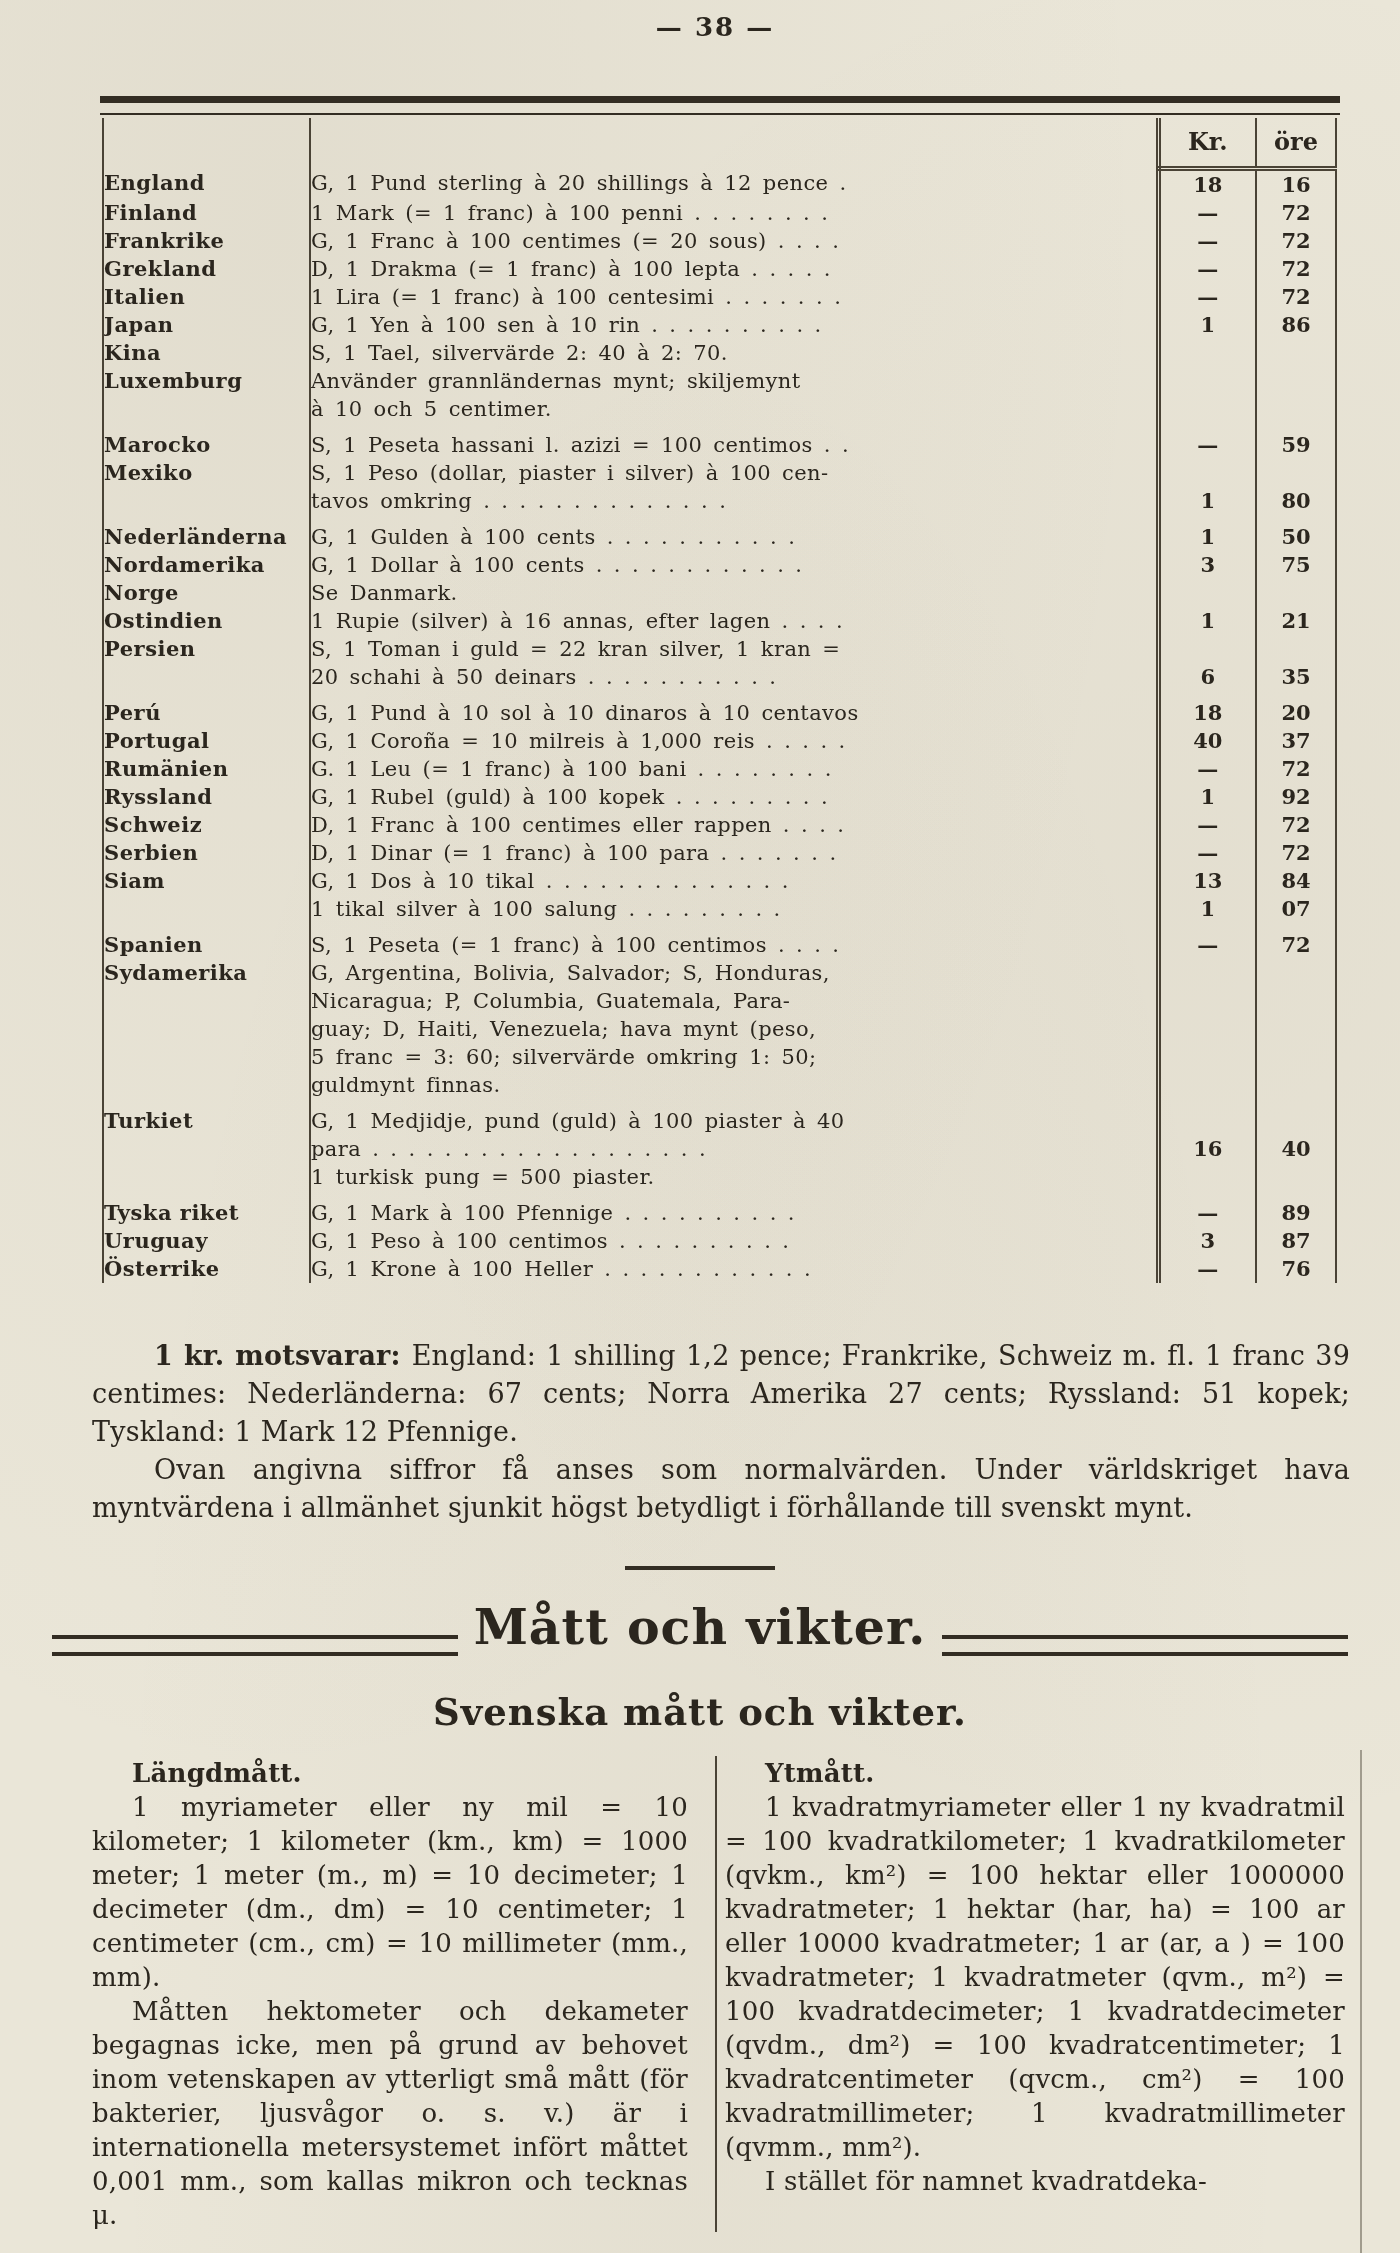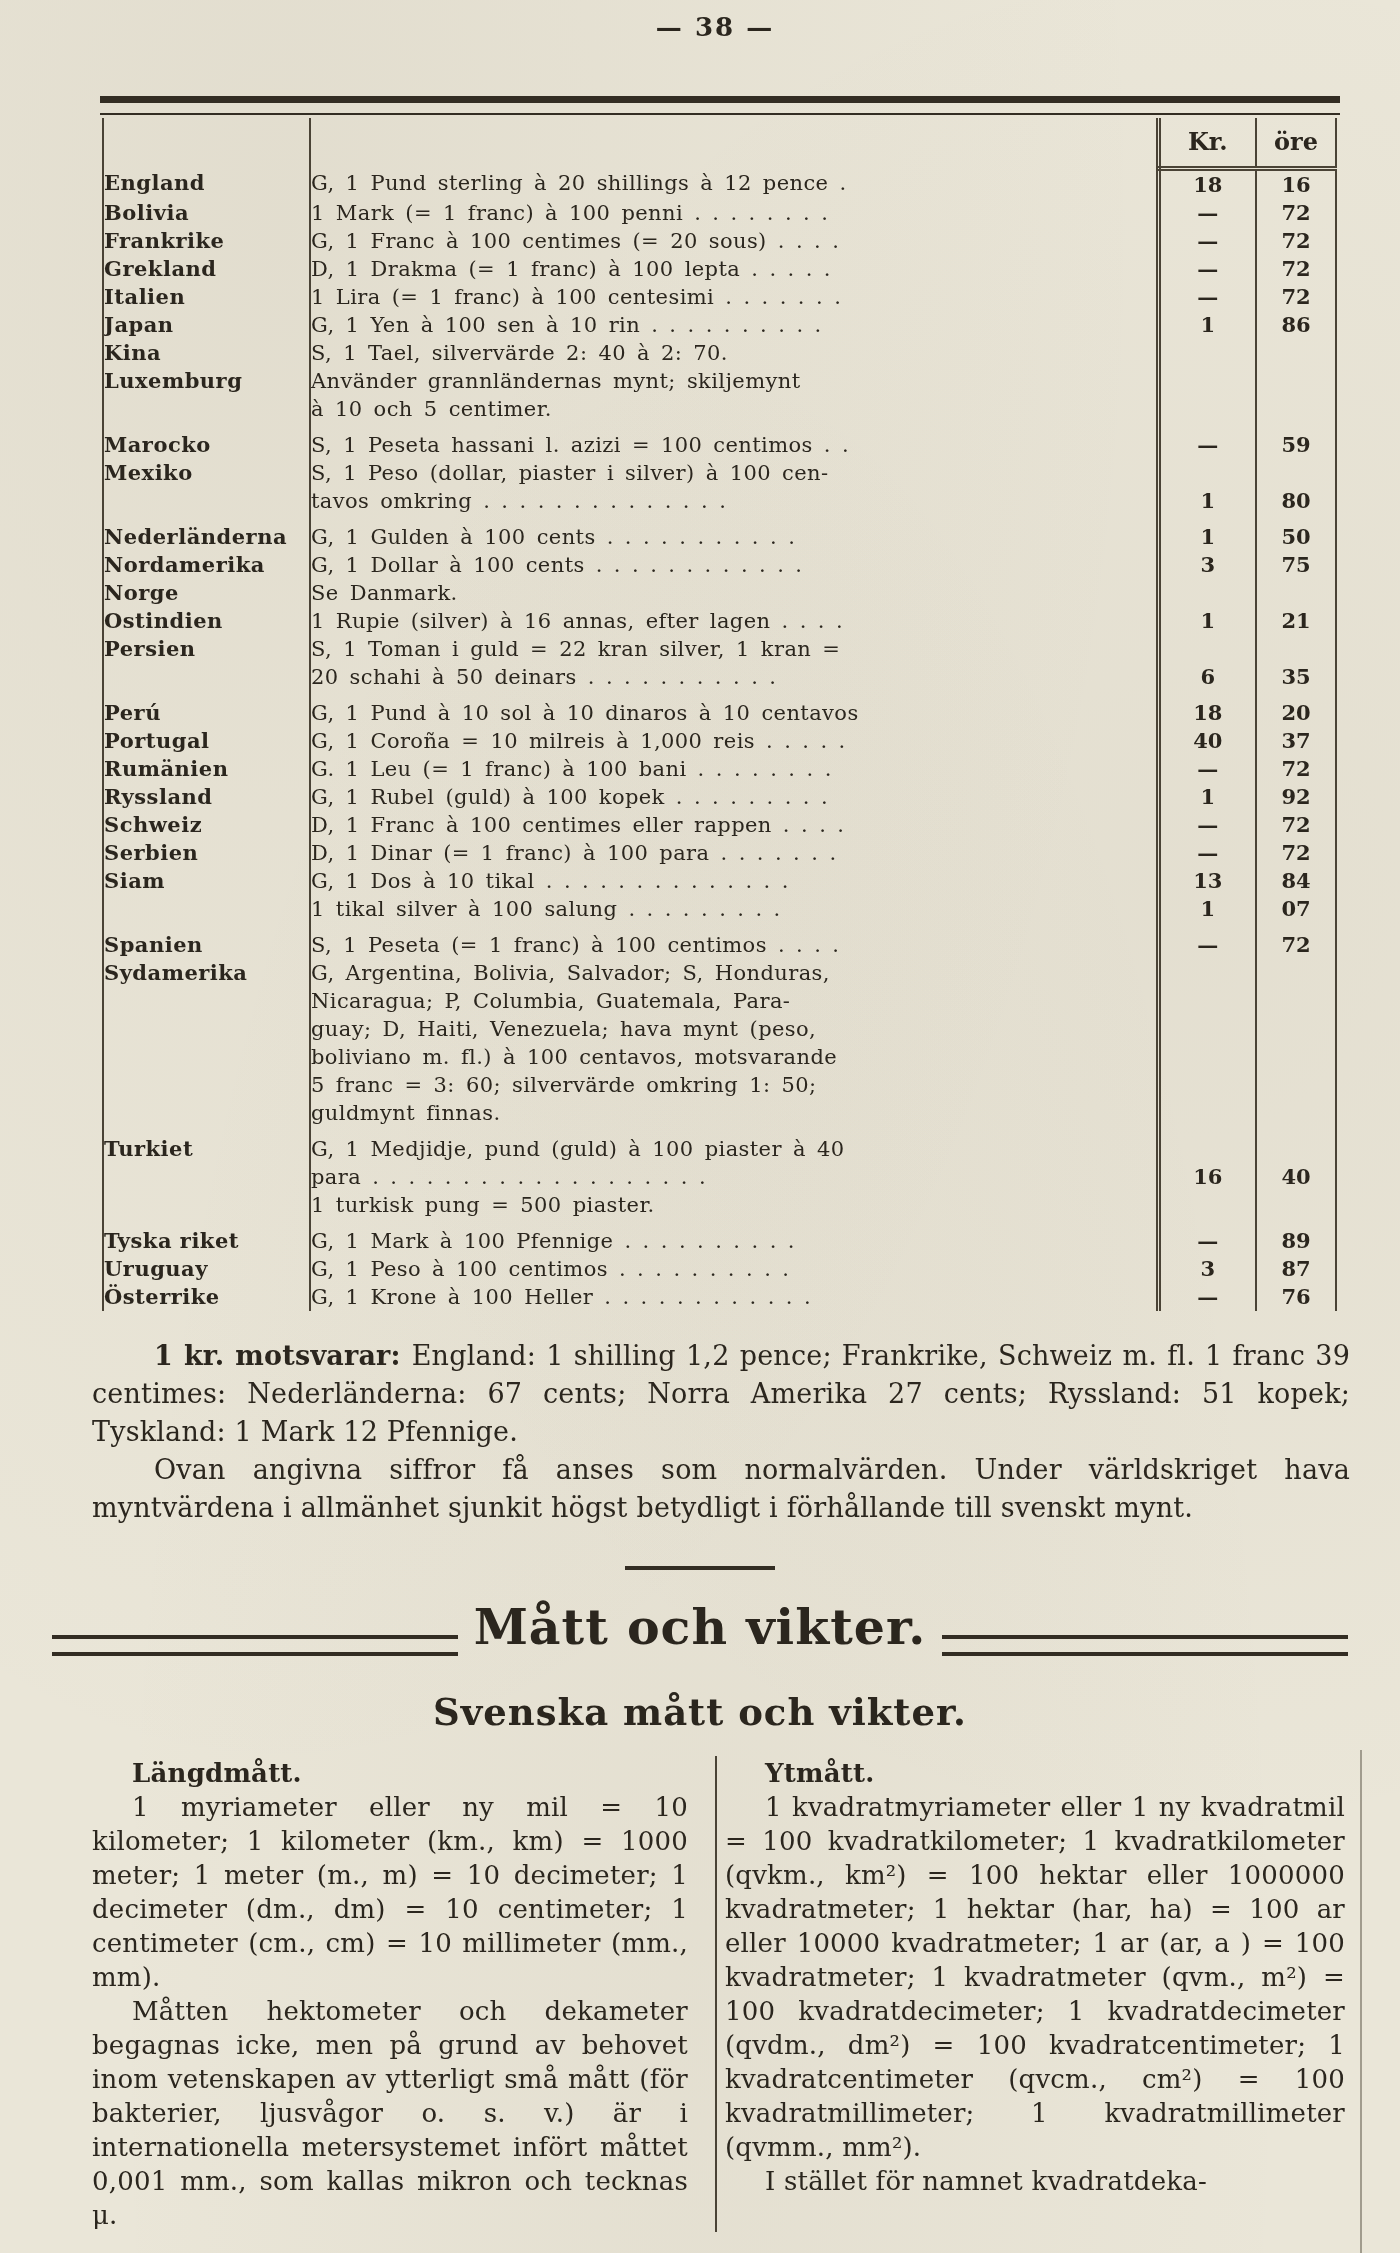--- a/index.html
+++ b/index.html
@@ -83,21 +83,21 @@
         <td class="c-kr">Kr.</td>
         <td class="c-ore">öre</td>
       </tr>
     <tr>
           <td class="c-country">England</td>
           <td class="c-desc">G, 1 Pund sterling à 20 shillings à 12 pence .</td>
           <td class="c-kr">18</td>
           <td class="c-ore">16</td>
         </tr>
         <tr>
-          <td class="c-country">Bolivia</td>
+          <td class="c-country">Finland</td>
           <td class="c-desc">1 Mark (= 1 franc) à 100 penni . . . . . . . .</td>
           <td class="c-kr">—</td>
           <td class="c-ore">72</td>
         </tr>
         <tr>
           <td class="c-country">Frankrike</td>
           <td class="c-desc">G, 1 Franc à 100 centimes (= 20 sous) . . . .</td>
           <td class="c-kr">—</td>
           <td class="c-ore">72</td>
         </tr>
@@ -253,26 +253,20 @@
         </tr>
         <tr>
           <td class="c-country"></td>
           <td class="c-desc ind">Nicaragua; P, Columbia, Guatemala, Para-</td>
           <td class="c-kr"></td>
           <td class="c-ore"></td>
         </tr>
         <tr>
           <td class="c-country"></td>
           <td class="c-desc ind">guay; D, Haiti, Venezuela; hava mynt (peso,</td>
-          <td class="c-kr"></td>
-          <td class="c-ore"></td>
-        </tr>
-        <tr>
-          <td class="c-country"></td>
-          <td class="c-desc ind">boliviano m. fl.) à 100 centavos, motsvarande</td>
           <td class="c-kr"></td>
           <td class="c-ore"></td>
         </tr>
         <tr>
           <td class="c-country"></td>
           <td class="c-desc ind">5 franc = 3: 60;  silvervärde omkring 1: 50;</td>
           <td class="c-kr"></td>
           <td class="c-ore"></td>
         </tr>
         <tr>

